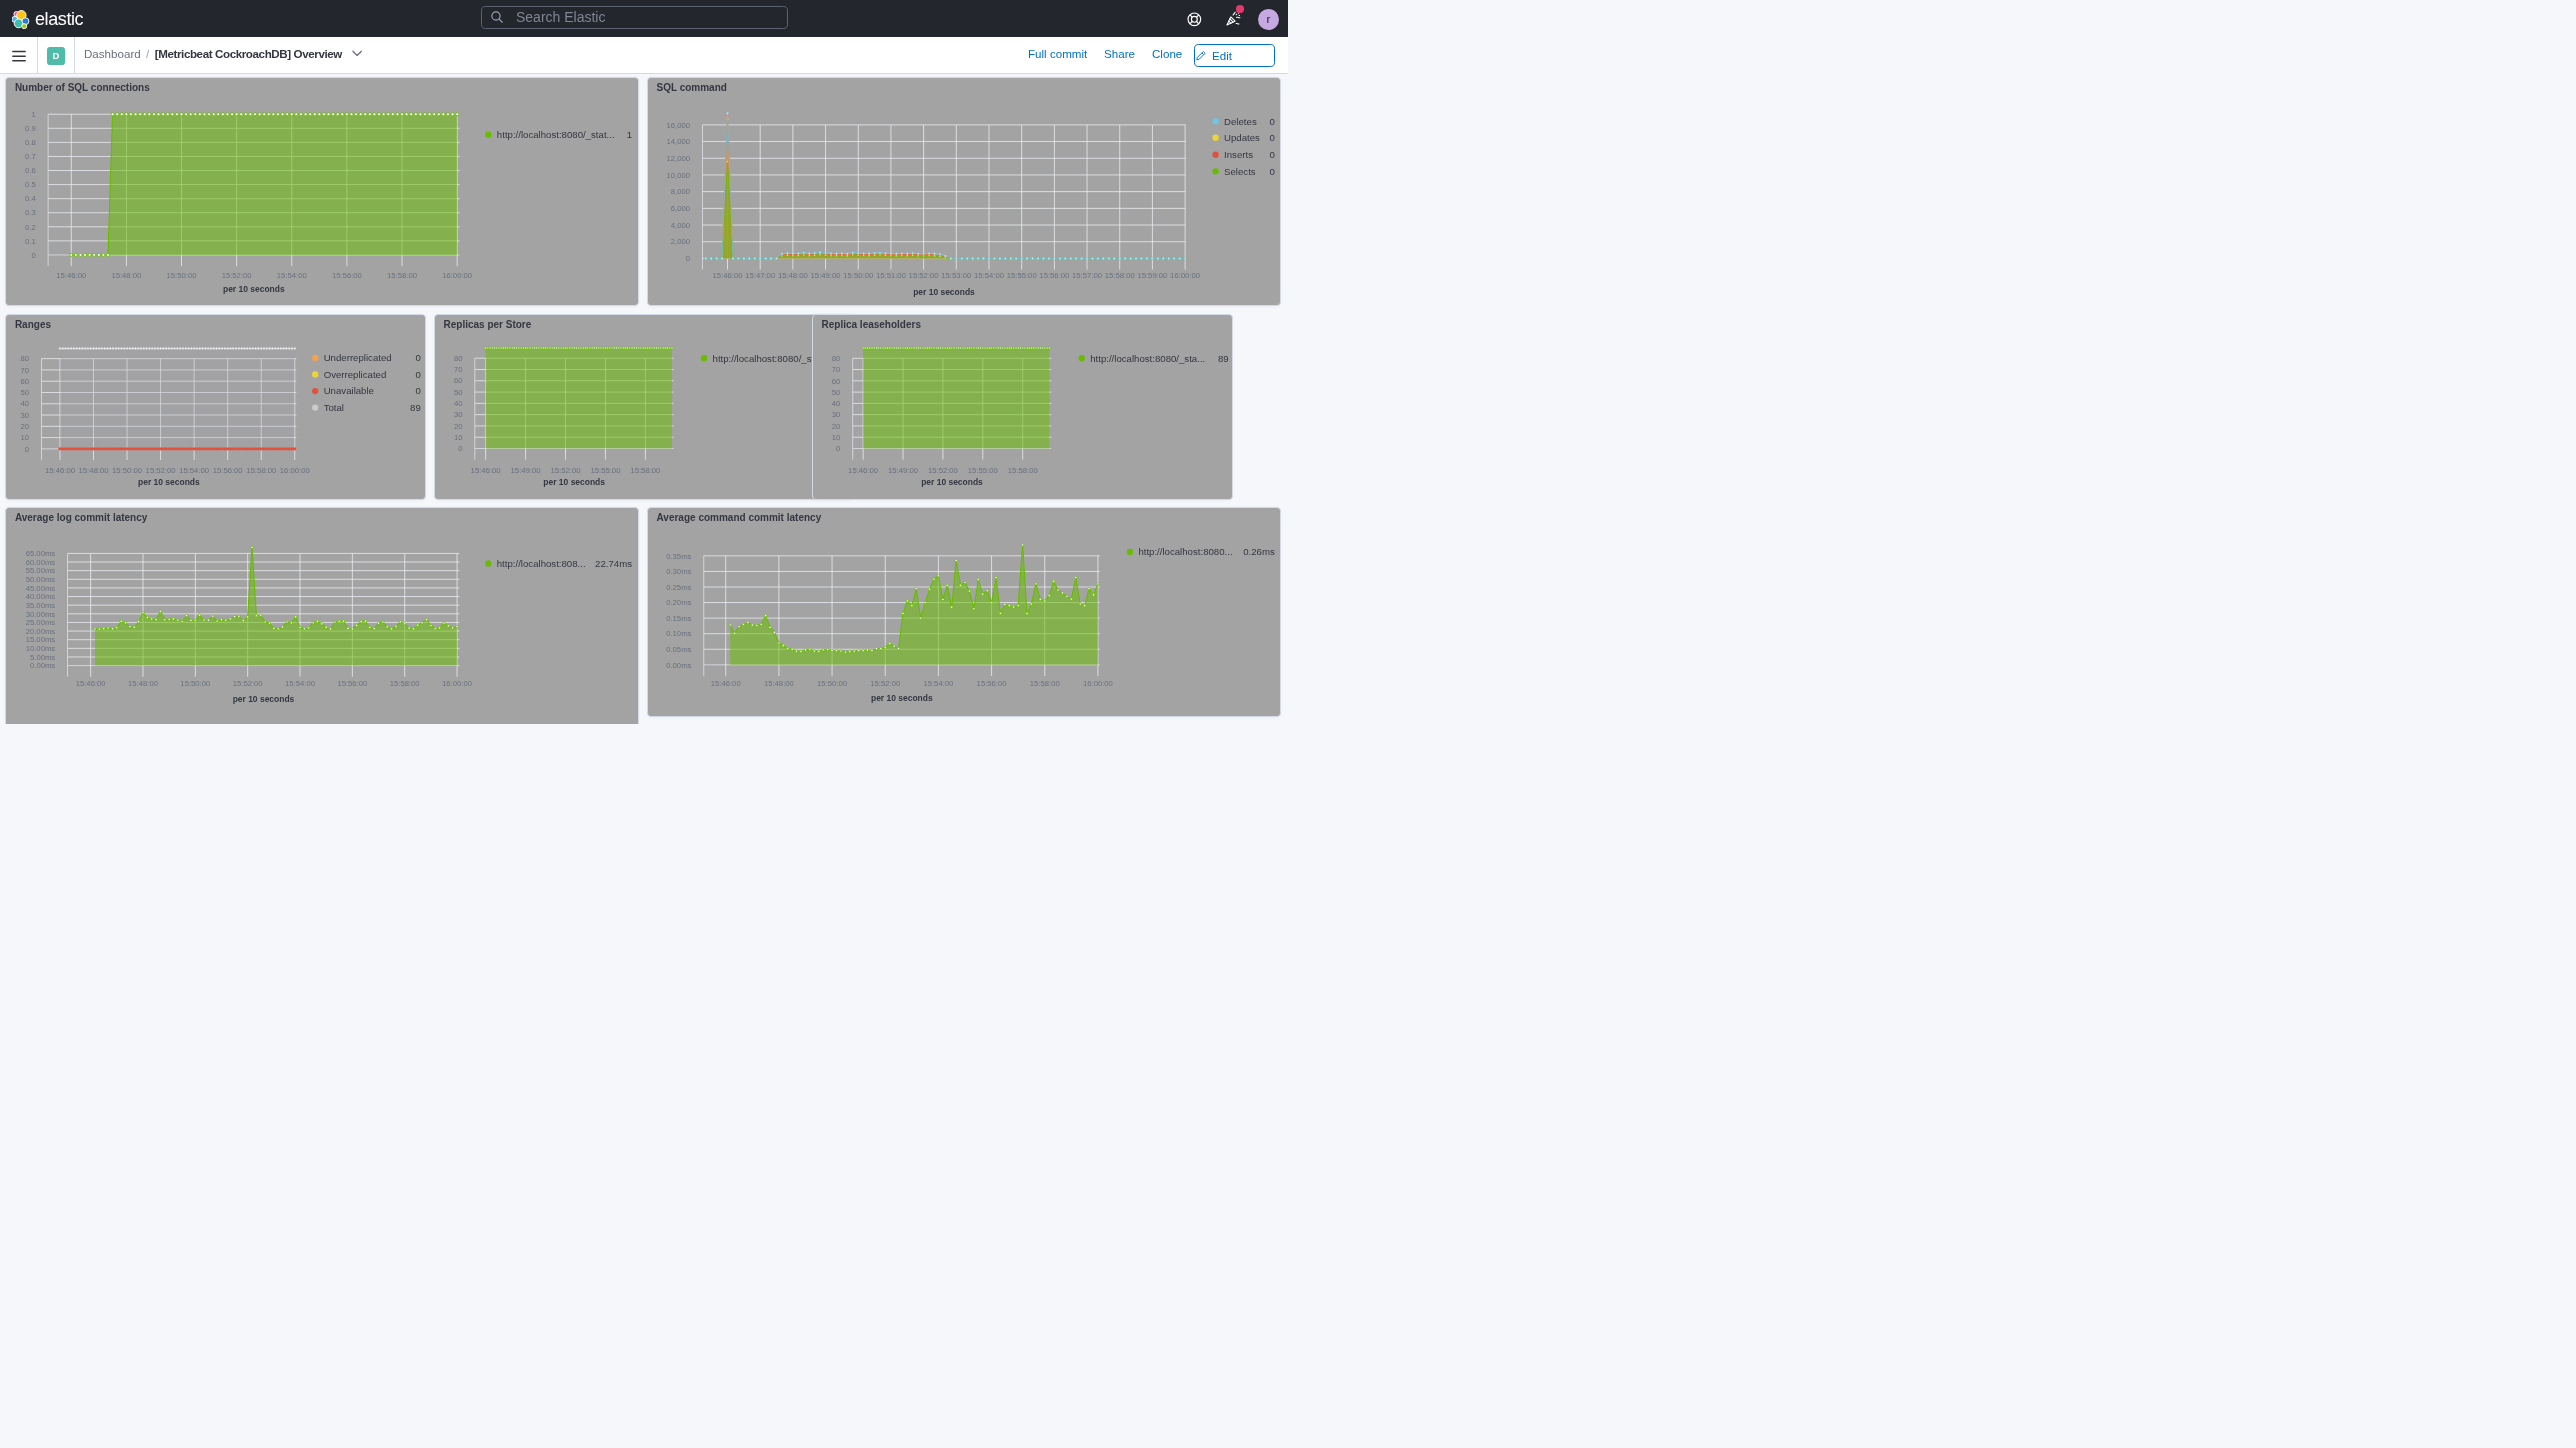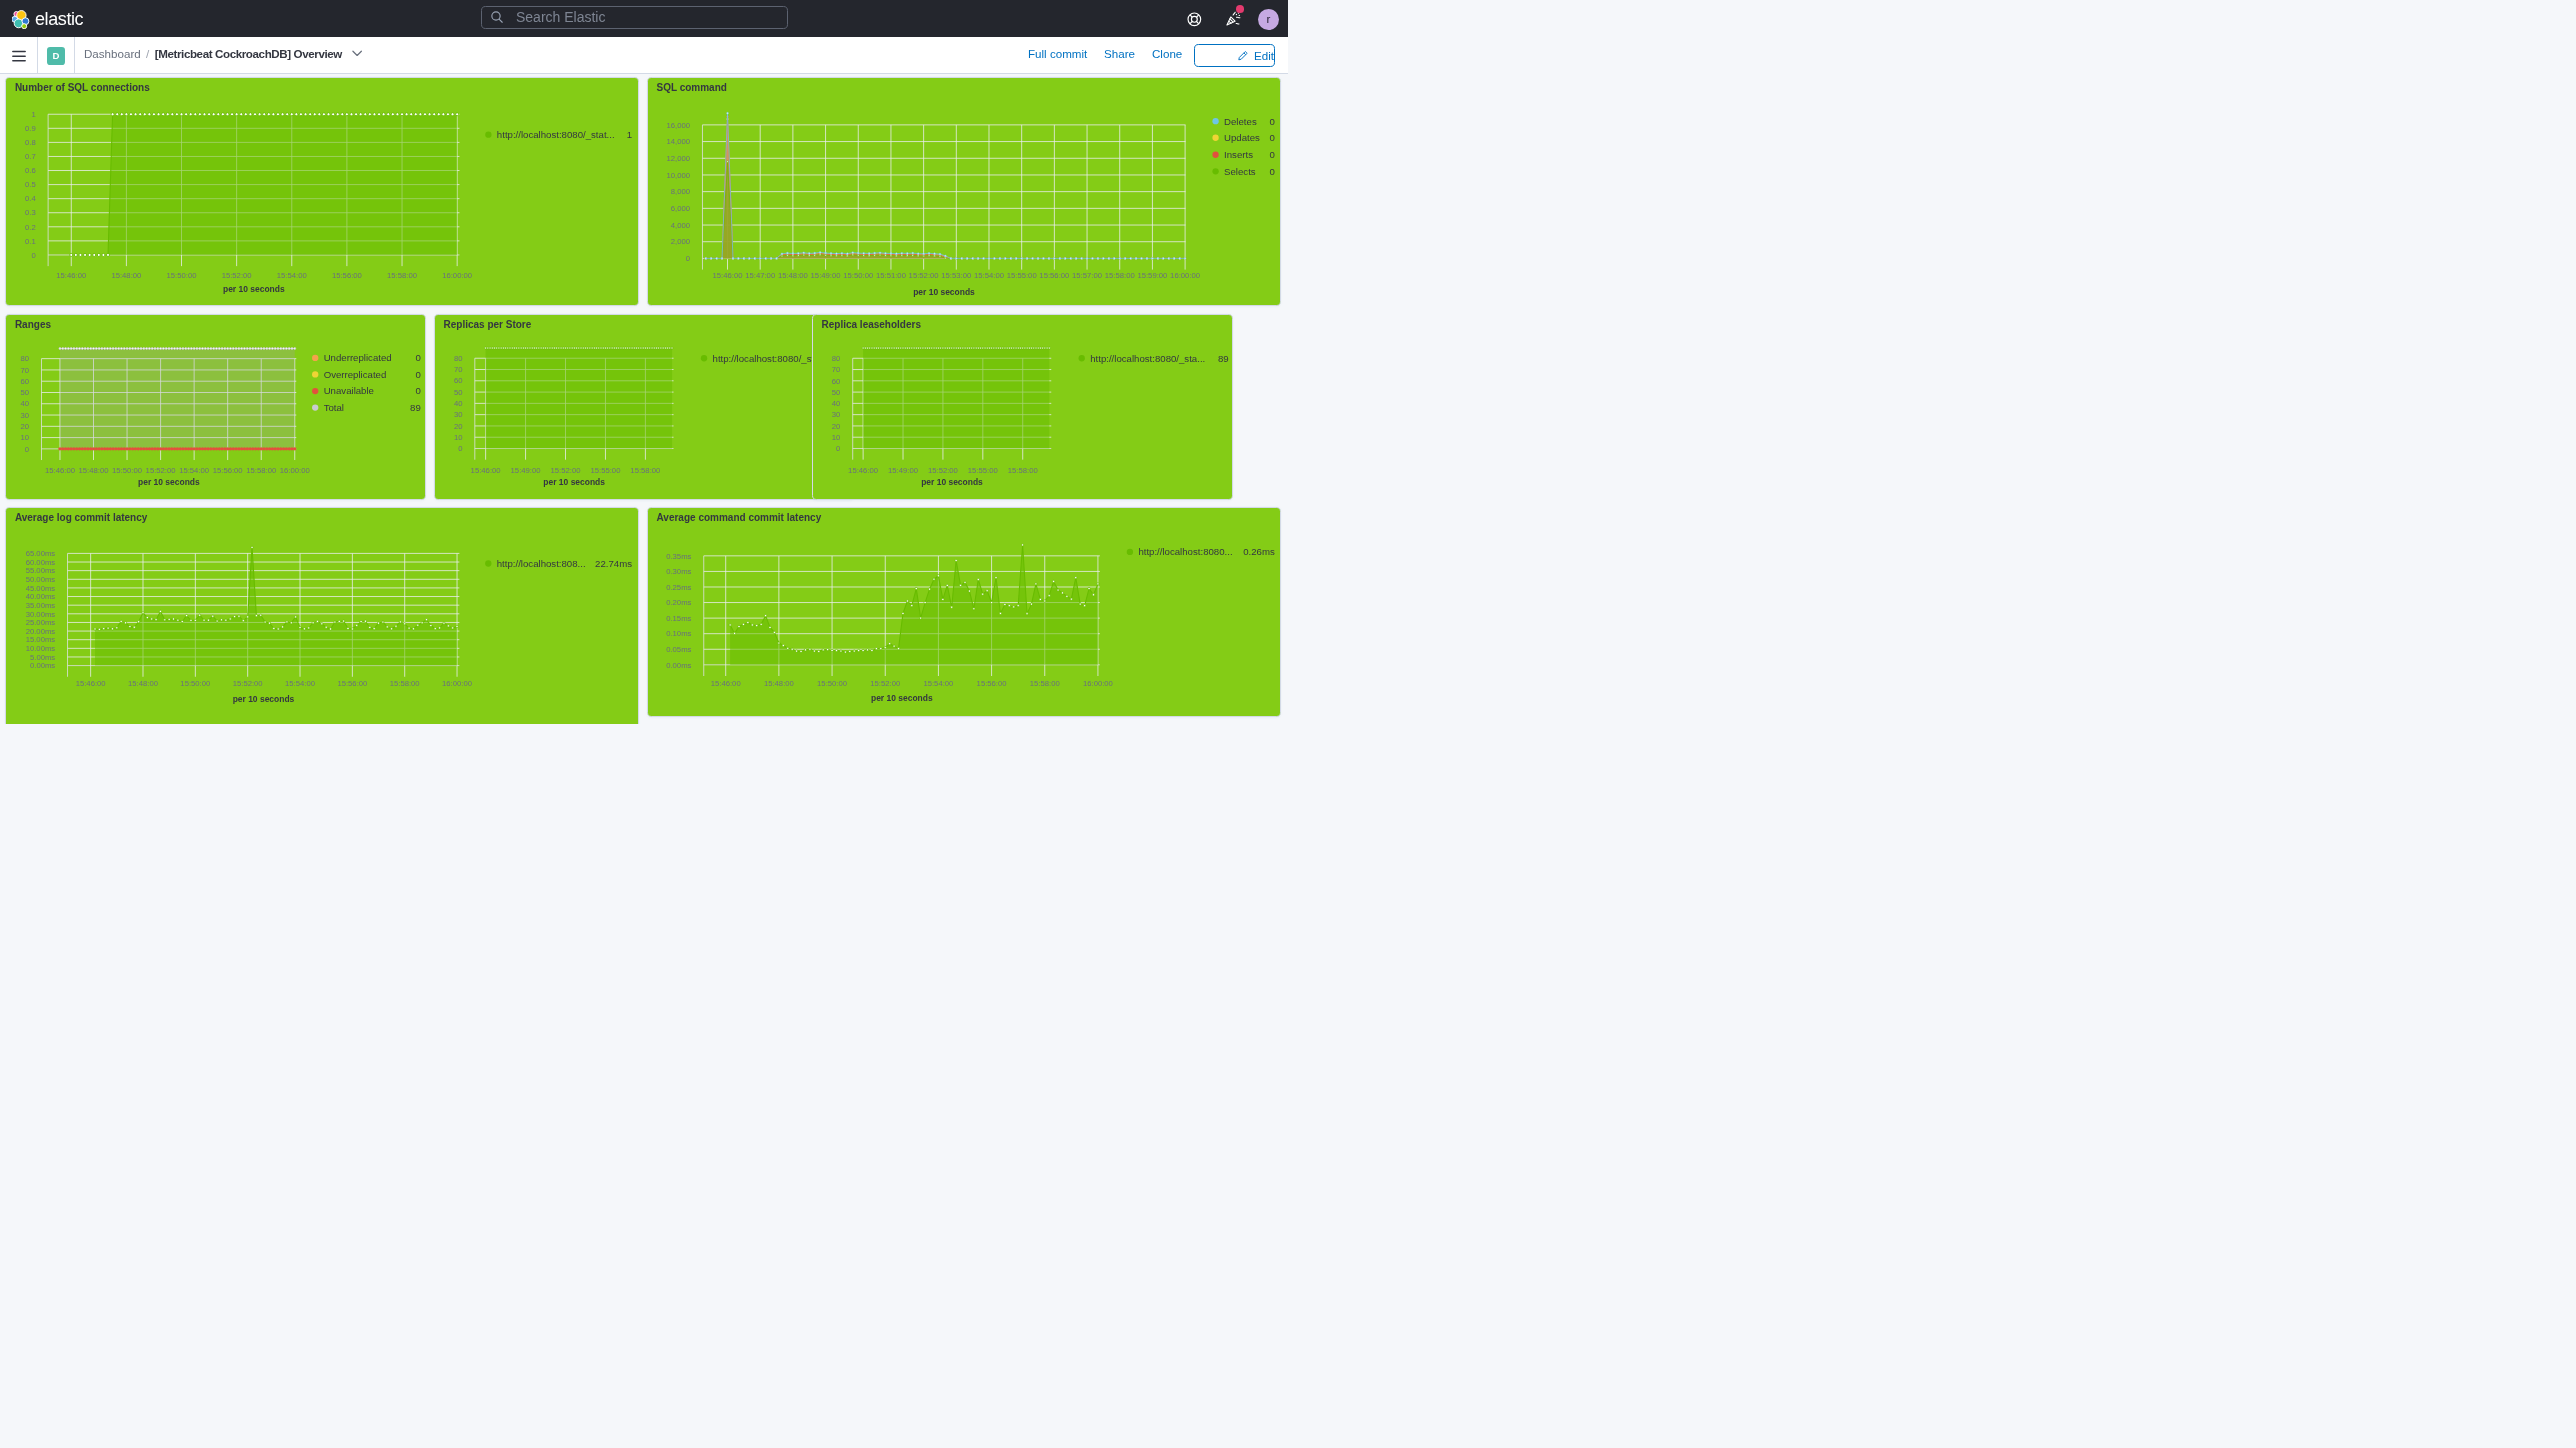--- a/index.html
+++ b/index.html
@@ -7,23 +7,23 @@
 .brand{position:absolute;left:35px;top:8.5px;color:#fff;font-size:18px;letter-spacing:-0.4px}
 .search{position:absolute;left:481px;top:5.8px;width:307px;height:23px;border:0.8px solid #5C6270;border-radius:4.6px;color:#7E8593;font-size:14px;line-height:21.6px;padding-left:34px}
 .navrow{position:absolute;left:0;top:37px;width:1288px;height:37px;background:#fff;border-bottom:0.8px solid #D3DAE6}
 .vsep{position:absolute;top:0;height:37px;width:0.8px;background:#D3DAE6}
 .dbadge{position:absolute;left:47px;top:9.6px;width:18px;height:18px;border-radius:3.1px;background:#4FBBA9;color:#fff;font-size:9.6px;font-weight:bold;text-align:center;line-height:18px}
 .crumbs{position:absolute;left:84px;top:9.6px;white-space:nowrap}
 .crumb{color:#69707D;font-size:11.6px}
 .crumbsep{color:#9FA5B0;font-size:11.6px;margin:0 5.4px}
 .crumbtitle{color:#343741;font-size:11.6px;font-weight:bold;letter-spacing:-0.4px}
 .navlink{position:absolute;top:10.4px;color:#0071C2;font-size:11.6px}
-.editbtn{position:absolute;left:1194px;top:6.6px;width:81px;height:23px;border:0.8px solid #0071C2;border-radius:4.6px;color:#0071C2;font-size:11.6px;text-align:right;line-height:21.6px}
+.editbtn{position:absolute;left:1194px;top:6.6px;width:81px;height:23px;border:0.8px solid #0071C2;border-radius:4.6px;color:#0071C2;font-size:11.6px;text-align:left;line-height:21.6px}
 .content{position:absolute;left:0;top:0;width:1288px;height:724px}
-.panel{position:absolute;background:#84cc16;border:0.8px solid #D3DAE6;border-radius:4.6px;box-shadow:0 0.8px 2.3px rgba(109,152,184,0.08)}
+.panel{position:absolute;background:#a3a3a3;border:0.8px solid #D3DAE6;border-radius:4.6px;box-shadow:0 0.8px 2.3px rgba(109,152,184,0.08)}
 .ptitle{position:absolute;left:8.5px;top:3.9px;font-size:10px;font-weight:bold;color:#343741}
 svg text{font-family:"Liberation Sans", sans-serif}
 </style></head>
 <body>
 <div class="topbar">
   <svg width="20" height="20" viewBox="0 0 64 64" style="position:absolute;left:11.6px;top:8.5px">
 <g stroke="#fff" stroke-width="3">
 <circle cx="14" cy="16" r="8" fill="#F04E98"></circle>
 <circle cx="9" cy="33" r="9.5" fill="#5BA9E8"></circle>
 <circle cx="30" cy="20" r="15" fill="#FEC514"></circle>

